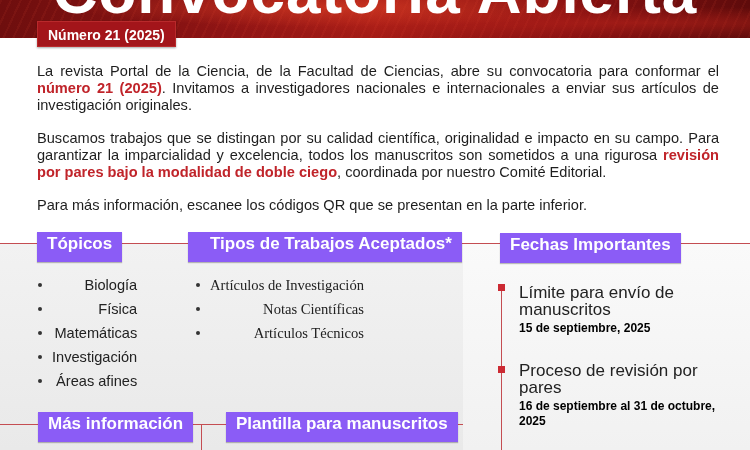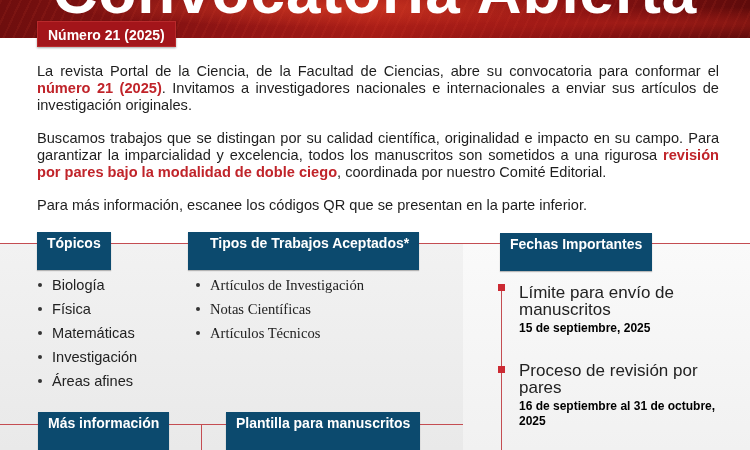--- a/index.html
+++ b/index.html
@@ -42,27 +42,27 @@
       position: absolute; left: 463px; top: 243px; width: 287px; height: 207px;
       background: linear-gradient(180deg, #fafafa 0%, #f1f1f1 100%);
     }
     .hline {
       position: absolute; height: 1px; background: #c44d52;
     }
     .vline {
       position: absolute; width: 1px; background: #c44d52;
     }
     .sec-label {
-      position: absolute; height: 38px; padding: 0 10px;
-      background: #0c4a6e; color: #fff; font-weight: bold; font-size: 14px;
+      position: absolute; height: 30px; padding: 0 10px;
+      background: #8b5cf6; color: #fff; font-weight: bold; font-size: 17px;
       line-height: 23px; white-space: nowrap;
       box-shadow: 0 1px 1px rgba(0,0,0,0.25);
     }
     ul.blist { position: absolute; list-style: none; font-size: 14.6px; color: #222; }
-    ul.blist li { height: 24px; line-height: 24px; position: relative; padding-left: 16px; }
+    ul.blist li { height: 24px; line-height: 24px; position: relative; padding-left: 16px; text-align: right; }
     ul.blist li::before {
       content: ""; position: absolute; left: 2px; top: 10px; width: 4px; height: 4px;
       border-radius: 50%; background: #333;
     }
     .tl-marker {
       position: absolute; width: 7px; height: 7px; background: #cc2a33;
     }
     .tl-item { position: absolute; left: 519px; width: 200px; }
     .tl-title { font-size: 17px; line-height: 17px; color: #222; }
     .tl-date { font-size: 12px; font-weight: bold; color: #000000; line-height: 15px; margin-top: 3px; }

